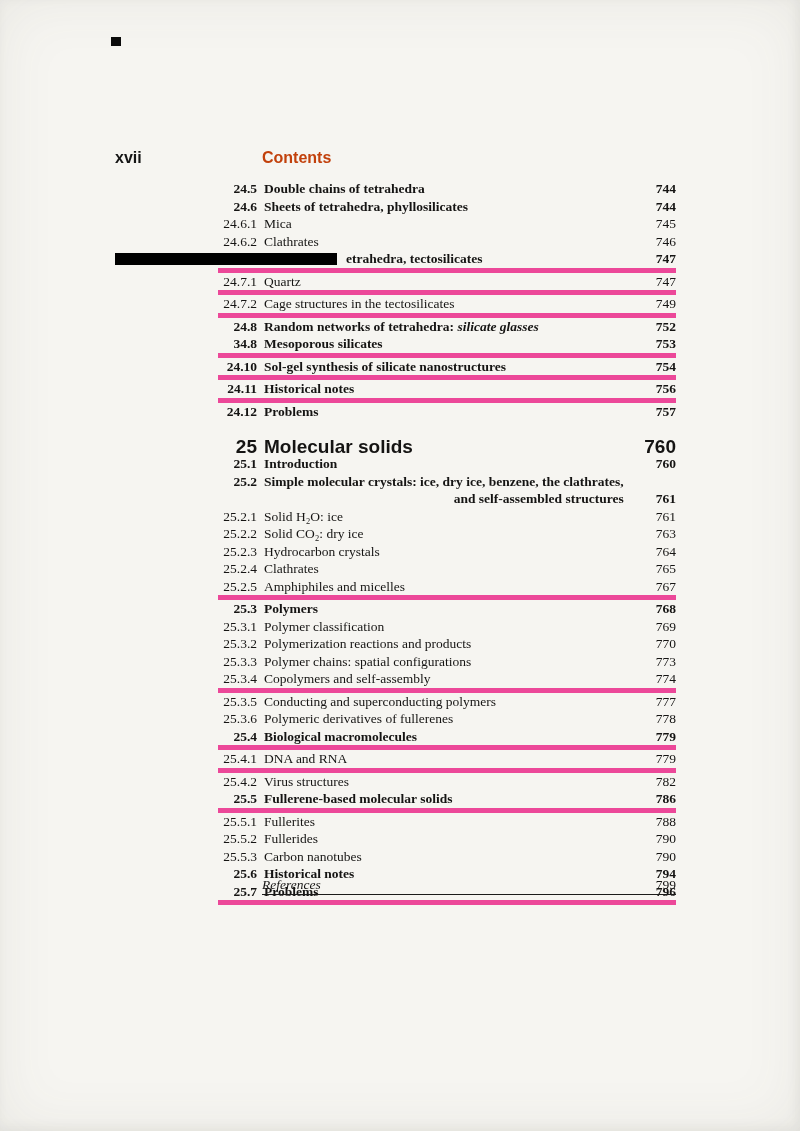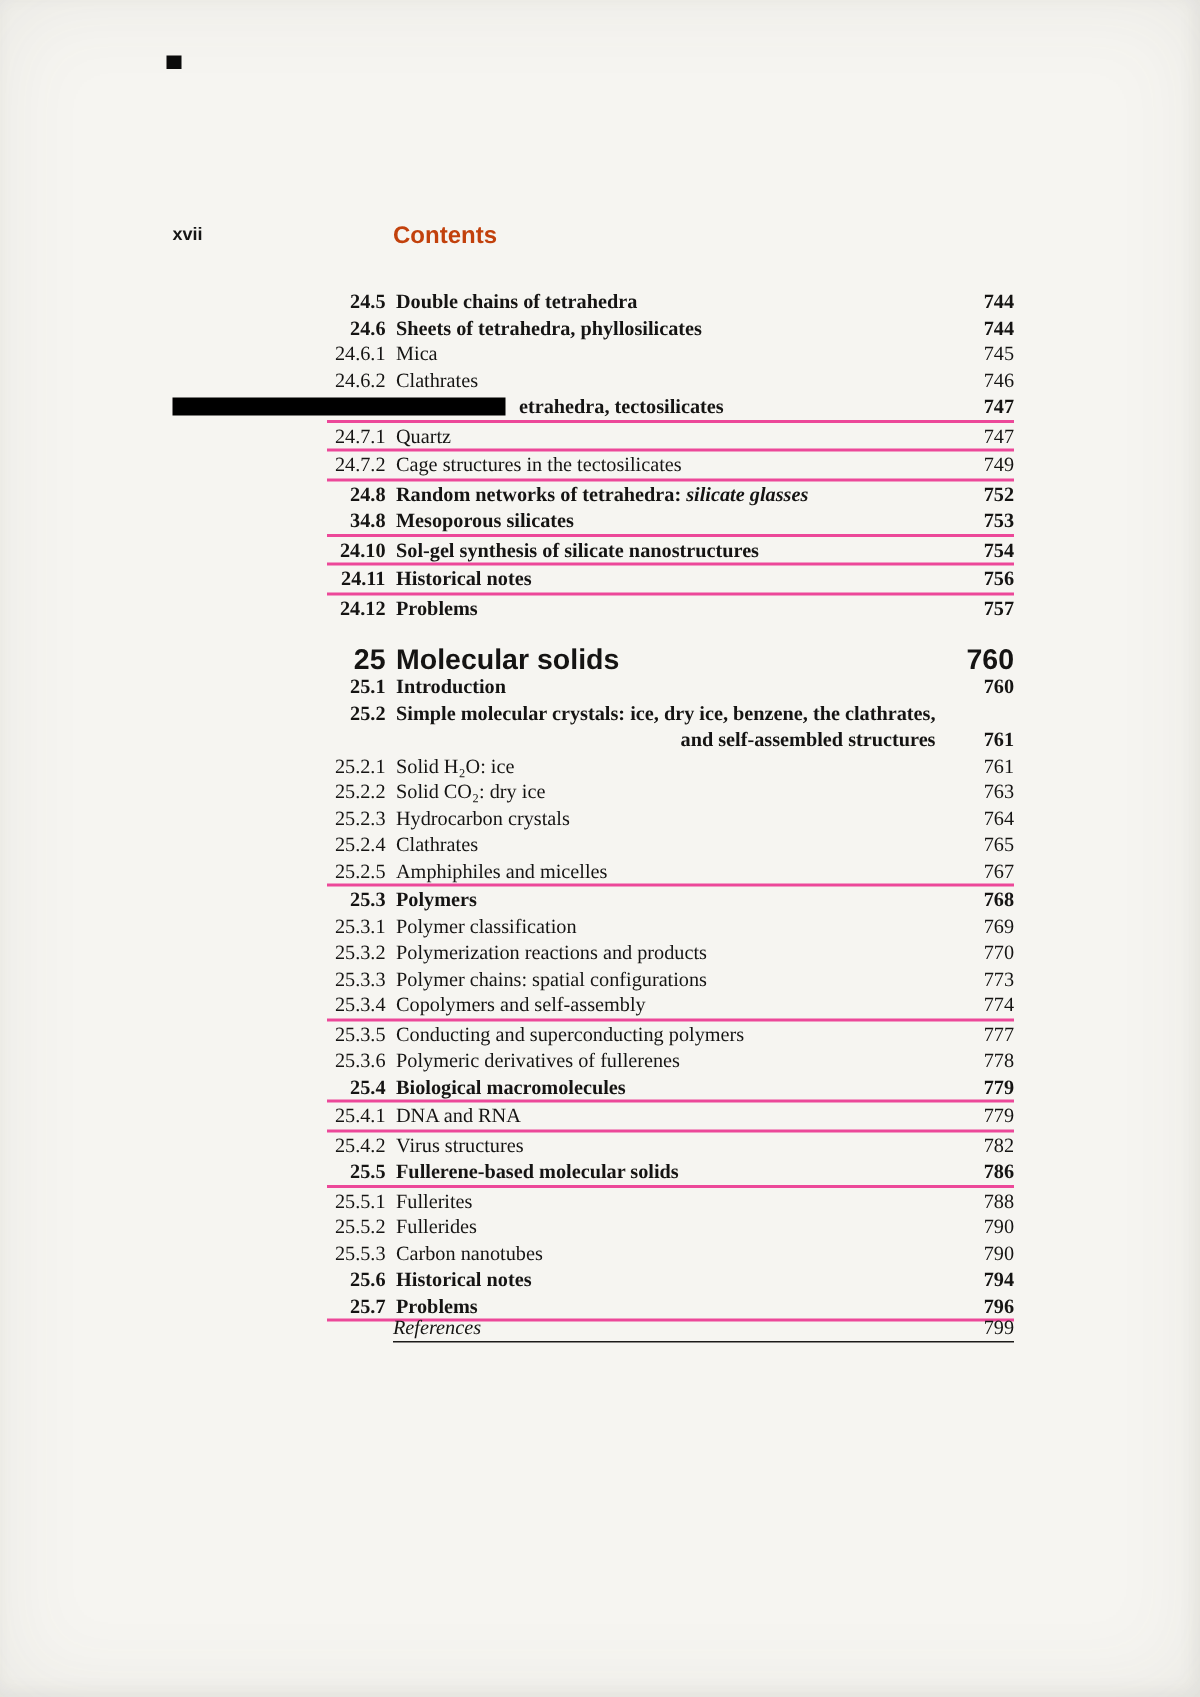--- a/index.html
+++ b/index.html
@@ -15,36 +15,36 @@
     position:absolute;inset:0;
     box-shadow:inset 0 0 60px rgba(90,85,75,0.08), inset -3px -3px 12px rgba(90,85,75,0.08);
   }
   
   .artifact-square{
     position:absolute;left:111px;top:37px;width:10px;height:9px;background:#0b0b0b;
   }
   .folio{
     position:absolute;left:115px;top:149px;
     font-family:"Liberation Sans","DejaVu Sans",sans-serif;
-    font-weight:bold;font-size:12px;color:#161616;
+    font-weight:bold;font-size:16px;color:#161616;
   }
   .running-head{
     position:absolute;left:262px;top:149px;
     font-family:"Liberation Sans","DejaVu Sans",sans-serif;
     font-weight:bold;font-size:16px;color:#c2410c;
   }
   .toc{
-    position:absolute;left:218px;top:192px;width:458px;
+    position:absolute;left:218px;top:180px;width:458px;
     font-size:13.5px;line-height:17.5px;
   }
   .toc-row{
     display:flex;align-items:baseline;
   }
   .toc-row.underline{
-    border-bottom:2px solid #ec4899;
+    border-bottom:5px solid #ec4899;
   }
   .toc-row.bold{font-weight:bold;}
   .toc-row.chapter{
     font-family:"Liberation Sans","DejaVu Sans",sans-serif;
     font-weight:bold;font-size:19px;
   }
   .num{
     flex:none;width:39px;text-align:right;white-space:pre;
   }
   .title{

